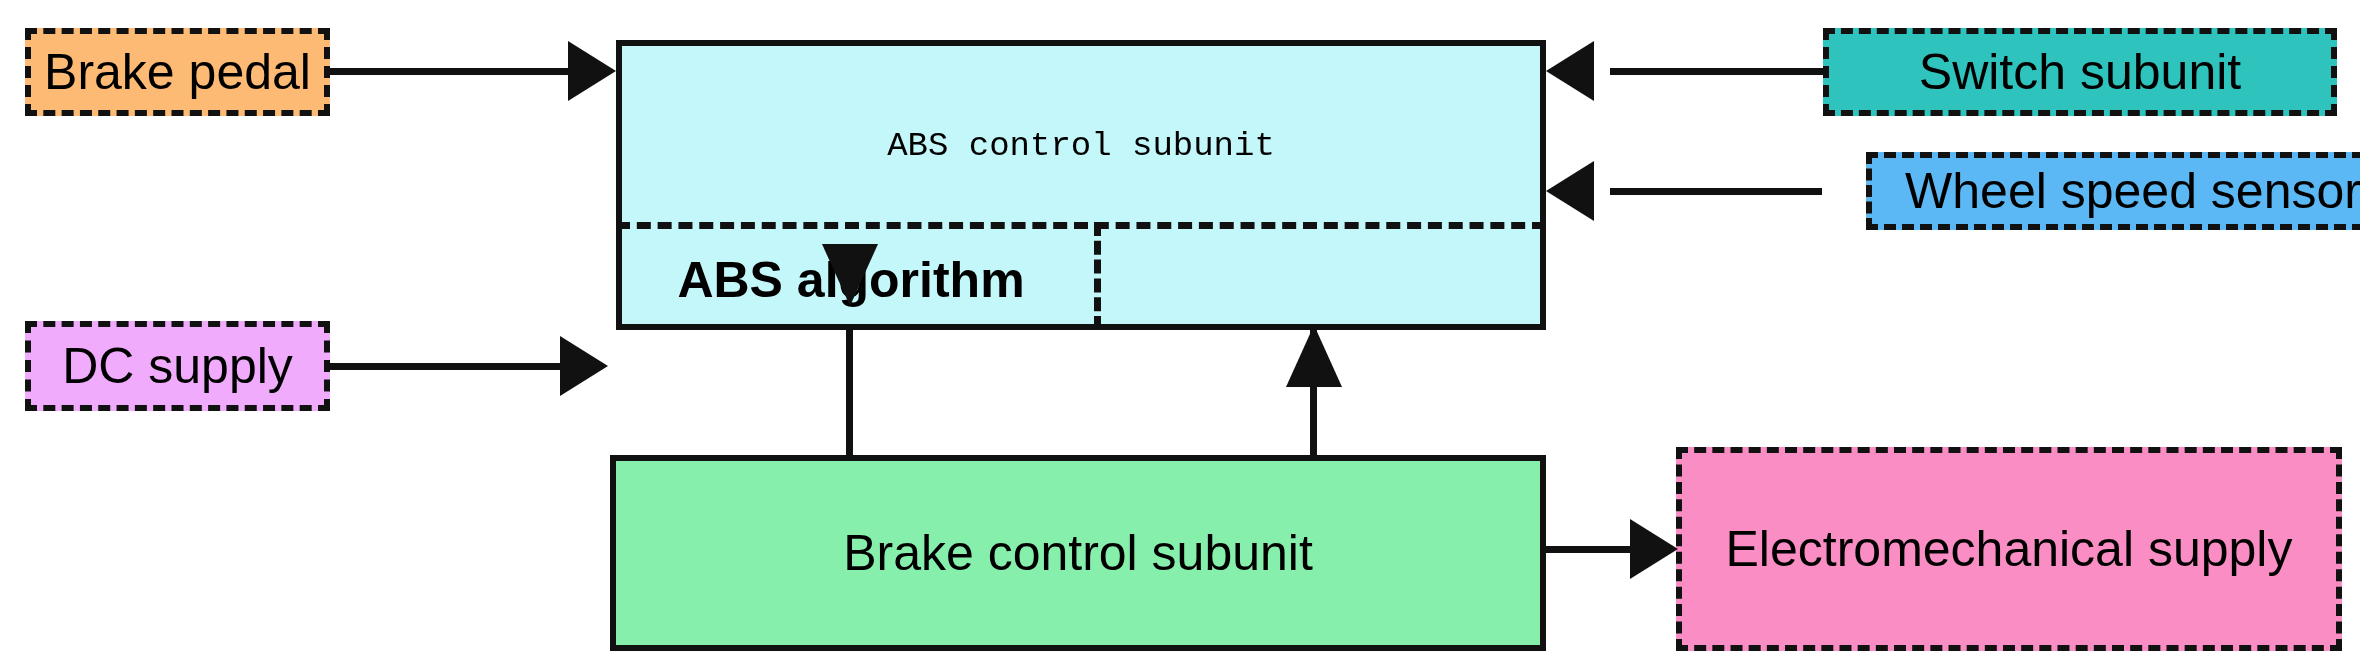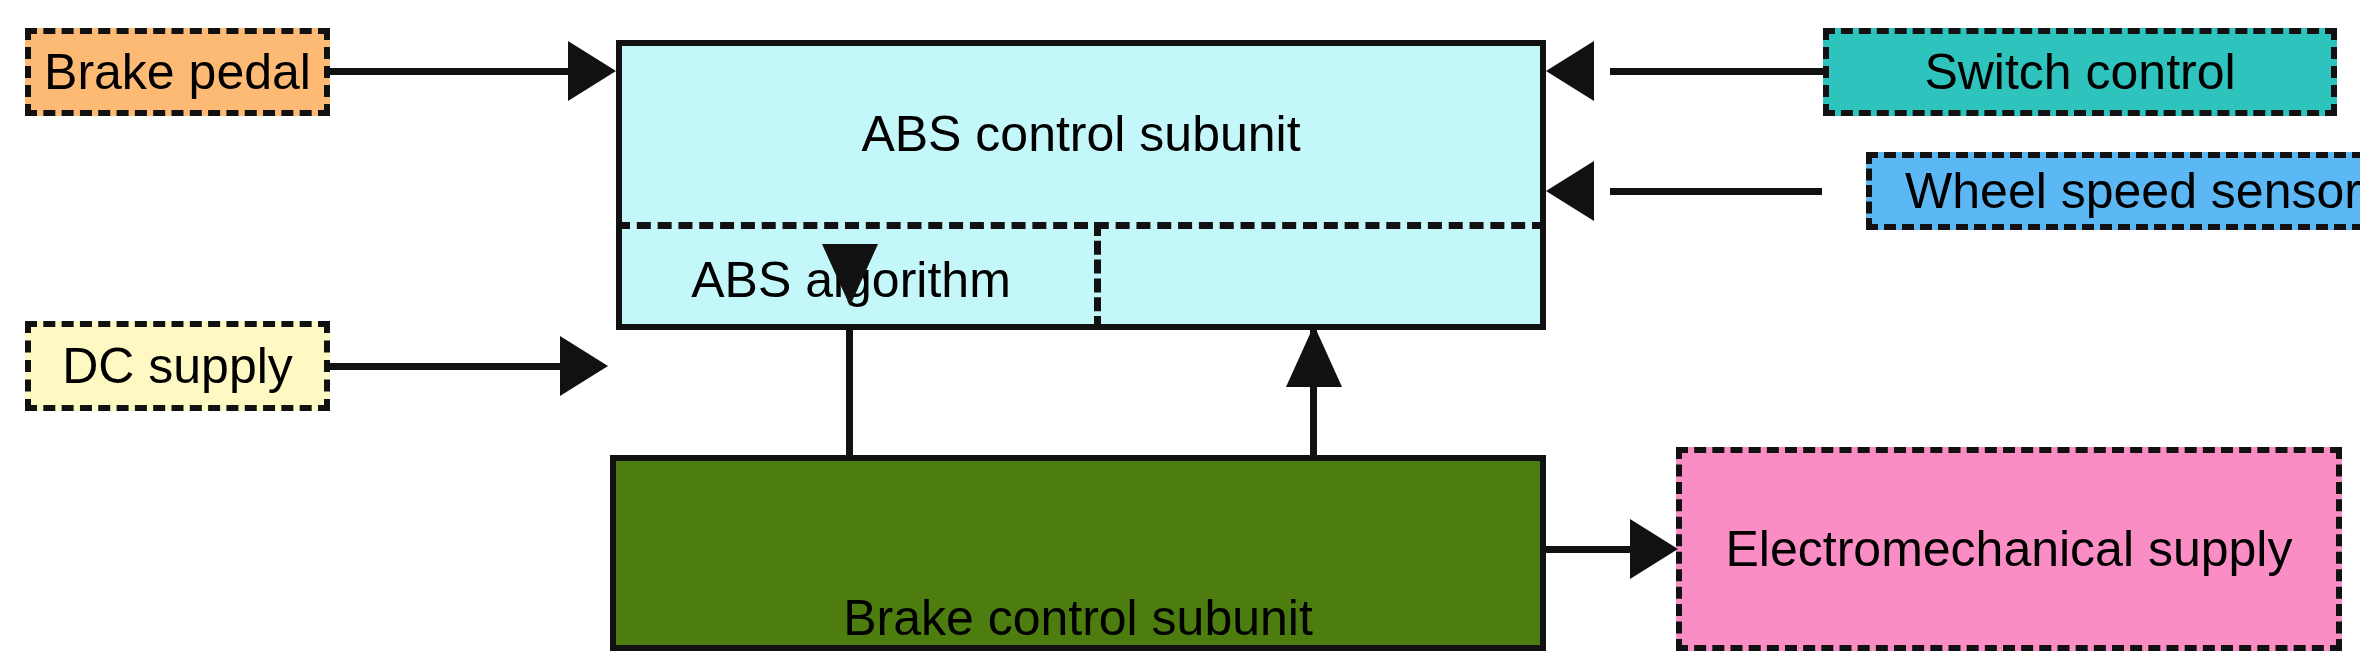--- a/index.html
+++ b/index.html
@@ -51,29 +51,29 @@
     top: 40px;
     width: 930px;
     height: 290px;
     box-sizing: border-box;
     border: 6px solid #111111;
     background: #c4f7fa;
   }
   #abs-title {
     position: absolute;
     left: 0;
-    top: 0;
+    top: 12px;
     width: 100%;
     height: 176px;
     display: flex;
     align-items: center;
     justify-content: center;
-    font-size: 50px;
+    font-size: 34px;
     color: #000;
-    font-family: Liberation Sans, sans-serif;
+    font-family: Liberation Mono, monospace;
   }
   #abs-hdivider {
     position: absolute;
     left: -6px;
     right: -6px;
     top: 176px;
     height: 0;
     border-top: 7px dashed #111111;
   }
   #abs-lower {
@@ -87,21 +87,21 @@
   .abs-cell {
     flex: 0 0 auto;
     display: flex;
     align-items: center;
     justify-content: center;
     font-size: 50px;
     color: #000;
     font-family: "Liberation Sans", sans-serif;
   }
   #abs-cell-torque { width: 466px; }
-  #abs-cell-algo   { width: 458px; }
+  #abs-cell-algo   { width: 458px; font-weight: bold; }
   #abs-vdivider {
     position: absolute;
     left: 472px;
     top: 176px;
     width: 0;
     height: 108px;
     border-left: 7px dashed #111111;
   }
 
   
@@ -137,41 +137,41 @@
 </style>
 </head>
 <body>
 
 <div id="stage">
 
   <div class="node node-dashed" id="n-brake-pedal" style="background:#fdba74;">
     <span class="node-label">Brake pedal</span>
   </div>
 
-  <div class="node node-dashed" id="n-dc-supply" style="background:#fef9c3;">
+  <div class="node node-dashed" id="n-dc-supply" style="background:#f0abfc;">
     <span class="node-label">DC supply</span>
   </div>
 
   <div id="n-abs">
     <div id="abs-title">ABS control subunit</div>
     <div id="abs-hdivider"></div>
     <div id="abs-lower">
       <div class="abs-cell" id="abs-cell-algo">
         <span>ABS algorithm</span>
       </div>
     </div>
     <div id="abs-vdivider"></div>
   </div>
 
-  <div class="node node-solid" id="n-brake-control" style="background:#4d7c0f;align-items:flex-end;">
+  <div class="node node-solid" id="n-brake-control" style="background:#86efac;">
     <span class="node-label">Brake control subunit</span>
   </div>
 
   <div class="node node-dashed" id="n-switch" style="background:#2ec4bd;">
-    <span class="node-label">Switch control</span>
+    <span class="node-label">Switch subunit</span>
   </div>
 
   <div class="node node-dashed" id="n-wheel" style="background:#5cb8f5;">
     <span class="node-label">Wheel speed sensor</span>
   </div>
 
   <div class="node node-dashed" id="n-emb" style="background:#fa8ec4;">
     <span class="node-label">Electromechanical supply</span>
   </div>
 

